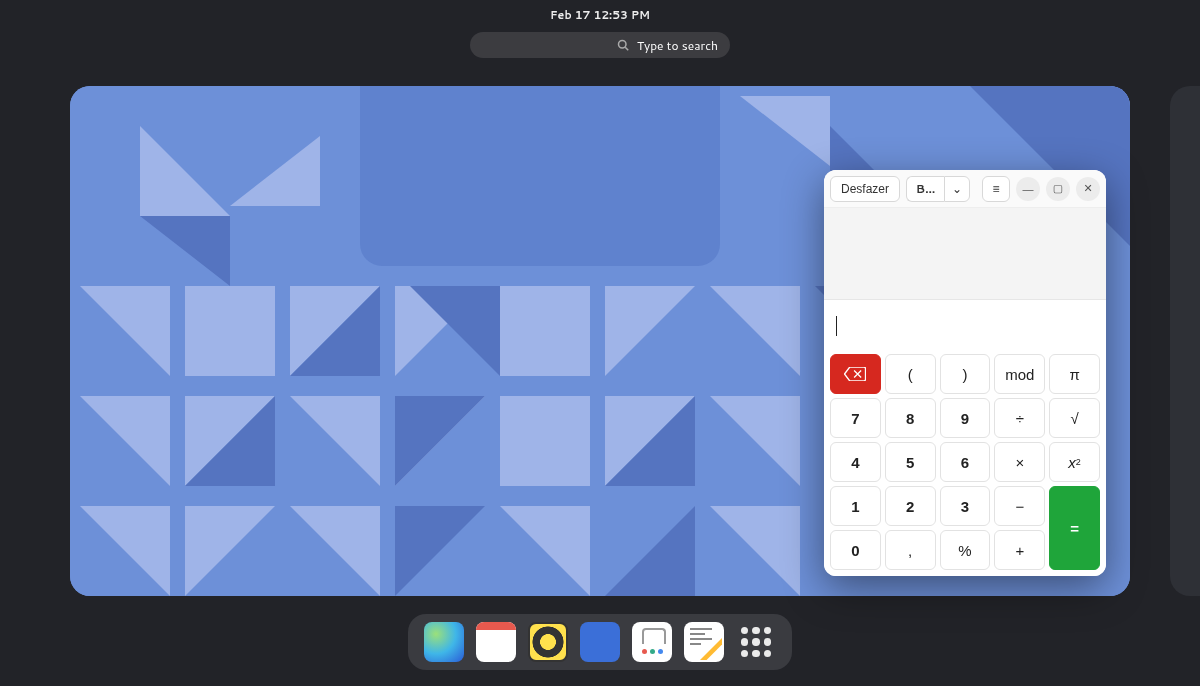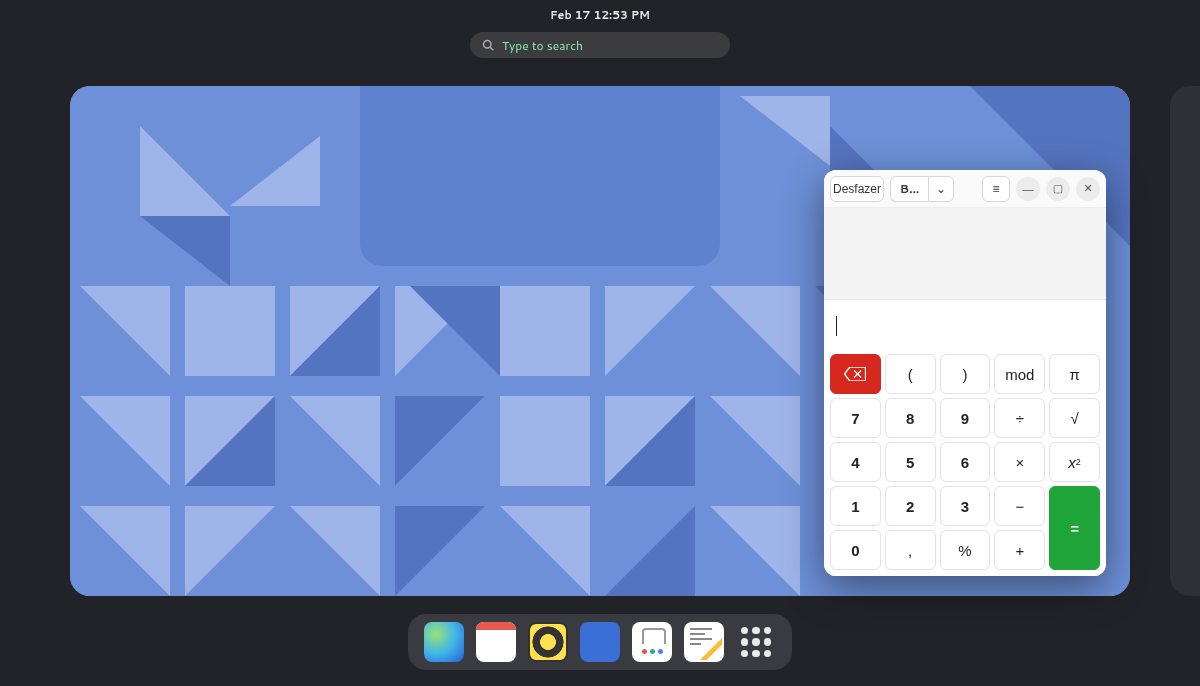--- a/index.html
+++ b/index.html
@@ -29,22 +29,23 @@
     left: 50%;
     transform: translateX(-50%);
     width: 260px;
     height: 26px;
     background: #3c3c40;
     border-radius: 14px;
     display: flex;
     align-items: center;
     padding: 0 12px;
     gap: 8px;
-    color: #86efac;
+    color: #ffffff;
     font-size: 12px;
+    justify-content: flex-end;
   }
   .search-pill svg { width: 12px; height: 12px; }
 
   
   .workspace {
     position: absolute;
     top: 86px;
     left: 70px;
     width: 1060px;
     height: 510px;
@@ -127,21 +128,21 @@
     border-bottom: 1px solid #eee;
   }
   .hbtn {
     height: 26px;
     border: 1px solid #d8d8d8;
     border-radius: 6px;
     background: #fff;
     font-size: 12px;
     color: #333;
     display:flex; align-items:center; justify-content:center;
-    padding: 0 2px;
+    padding: 0 10px;
     cursor: pointer;
   }
   .hbtn.small { width: 28px; padding:0; }
   .mode-combo { display:flex; }
   .mode-combo .left-part{border-radius:6px 0 0 6px;border-right:none;min-width:38px;max-width:38px;overflow:hidden;text-overflow:ellipsis;white-space:nowrap;font-weight:600;}
   .mode-combo .right-part{border-radius:0 6px 6px 0;width:26px;padding:0;}
   .calc-header .spacer{flex:1;}
   .win-controls{display:flex;gap:6px;}
   .win-ctrl{
     width:24px;height:24px;border-radius:50%;

